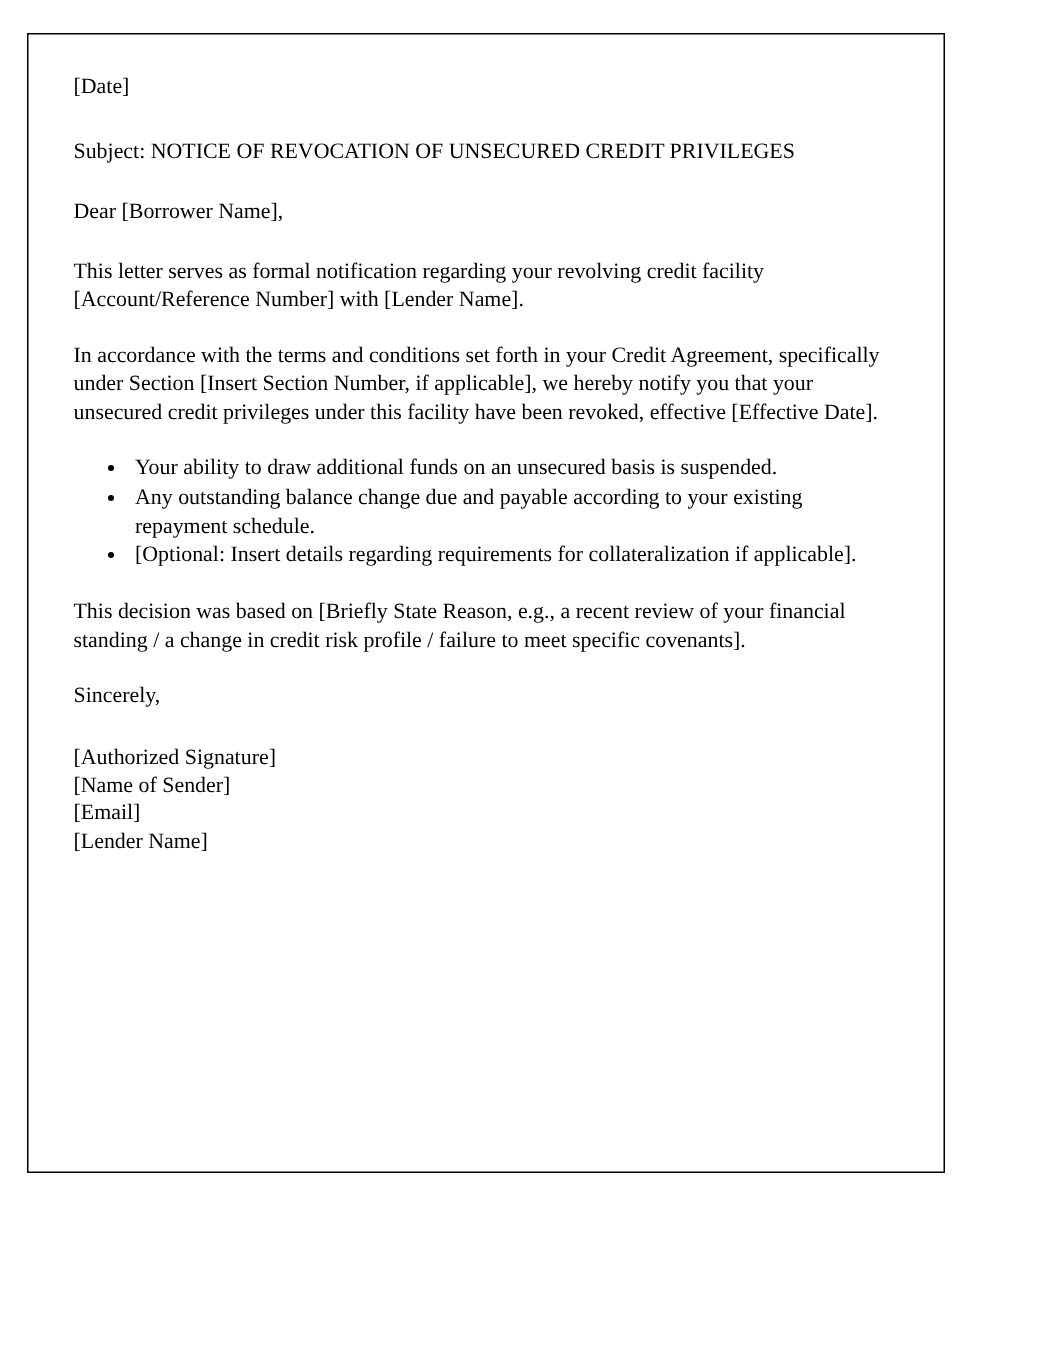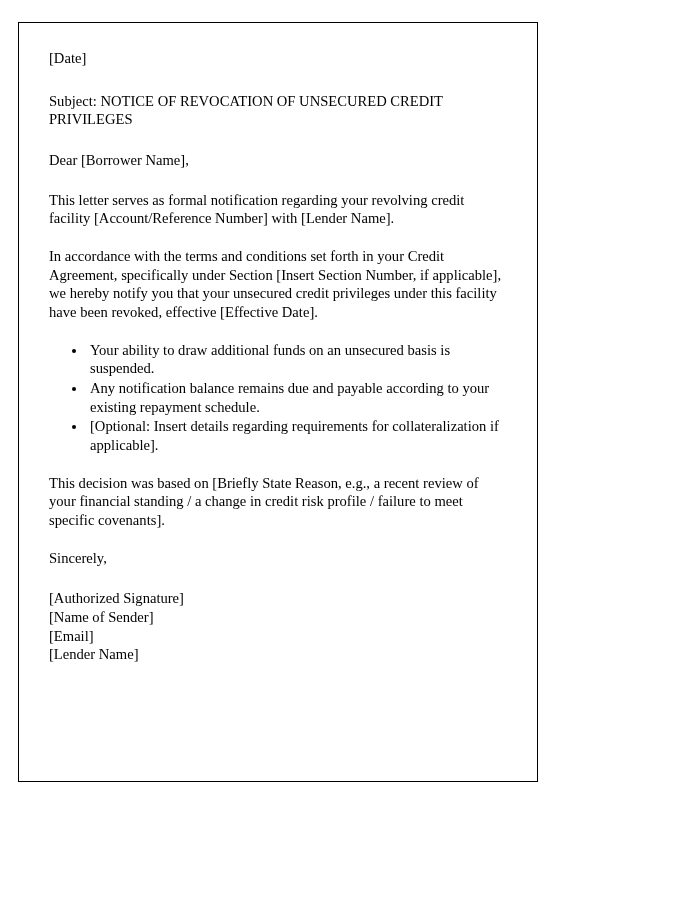--- a/index.html
+++ b/index.html
@@ -10,21 +10,21 @@
   body {
     width: 700px;
     height: 900px;
     font-family: "Liberation Serif", serif;
     color: #000000;
   }
   .page {
     position: absolute;
     left: 18px;
     top: 22px;
-    width: 520px;
+    width: 612px;
     height: 760px;
     border: 1px solid #000000;
     box-sizing: border-box;
     background: #ffffff;
   }
   .content {
     padding: 26px 30px 0 30px;
     font-size: 14.6px;
     line-height: 1.28;
   }
@@ -84,21 +84,21 @@
 
     <p class="salutation">Dear [Borrower Name],</p>
 
     <p>This letter serves as formal notification regarding your revolving credit facility [Account/Reference Number] with [Lender Name].</p>
 
     <p>In accordance with the terms and conditions set forth in your Credit Agreement, specifically under Section [Insert Section Number, if applicable], we hereby notify you that your unsecured credit privileges under this facility have been revoked, effective [Effective Date].</p>
 
 
     <ul class="bullets">
       <li>Your ability to draw additional funds on an unsecured basis is suspended.</li>
-      <li>Any notification balance remains due and payable according to your existing repayment schedule.</li>
+      <li>Any outstanding balance change due and payable according to your existing repayment schedule.</li>
       <li>[Optional: Insert details regarding requirements for collateralization if applicable].</li>
     </ul>
 
     <p>This decision was based on [Briefly State Reason, e.g., a recent review of your financial standing / a change in credit risk profile / failure to meet specific covenants].</p>
 
 
     <p class="sincerely">Sincerely,</p>
 
     <div class="block sig-block">
       <span class="line">[Authorized Signature]</span>

